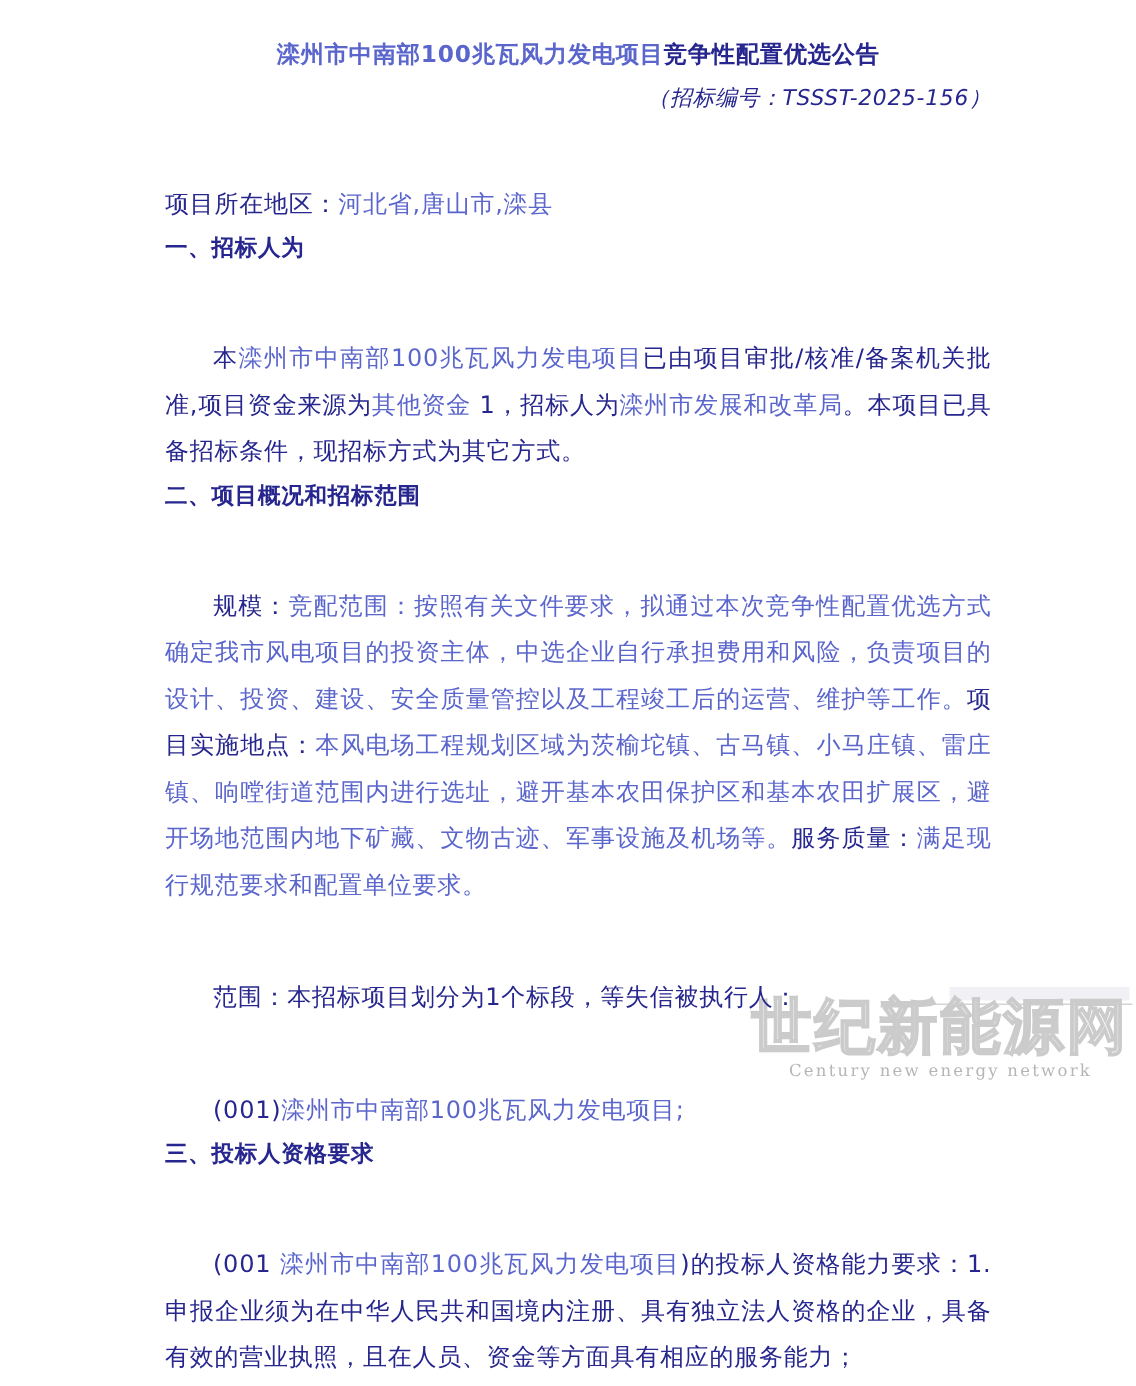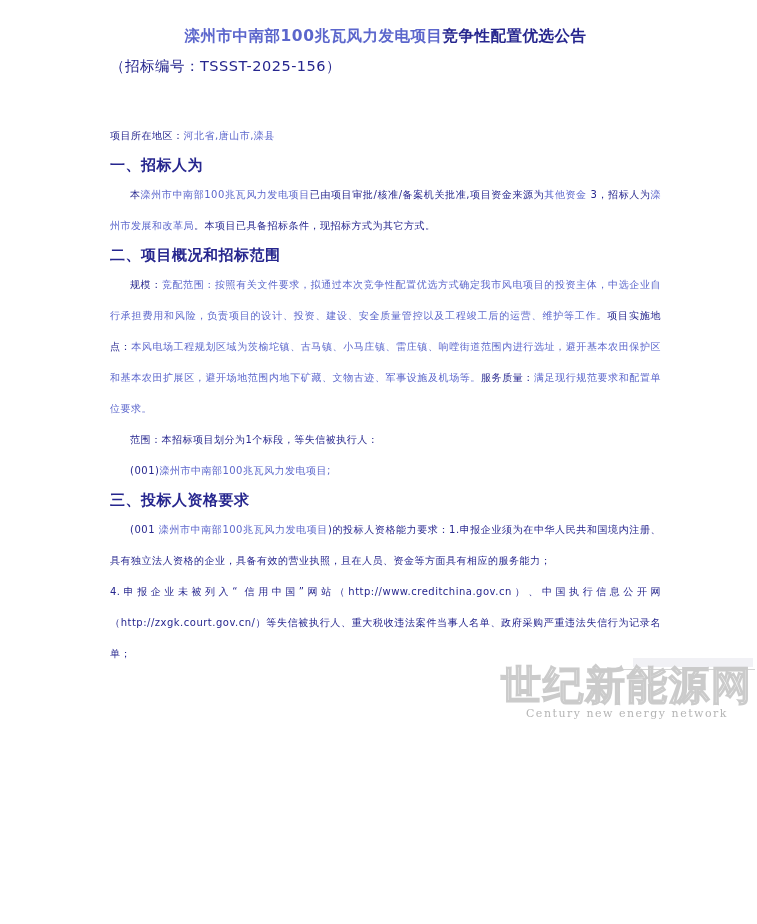--- a/index.html
+++ b/index.html
@@ -24,37 +24,39 @@
   }
   .title {
     text-align: center;
     font-size: 15.5px;
     font-weight: 700;
     line-height: 24px;
     letter-spacing: 0.5px;
     margin: 0 0 8px 0;
   }
   .subtitle {
-    text-align: left;
+    text-align: right;
     font-size: 14.5px;
     line-height: 20px;
     letter-spacing: 0.5px;
     margin: 0 0 44px 0;
+    font-style: italic;
   }
   .heading {
     font-size: 15px;
     font-weight: 700;
     line-height: 28px;
     letter-spacing: 0.5px;
   }
   .para {
-    font-size: 10px;
+    font-size: 16px;
     line-height: 31px;
     letter-spacing: 0.5px;
     text-align: justify;
+    margin-top: 44px;
   }
   .indent { text-indent: 2em; }
   .c-dark  { color: #26268e; }
   .c-light { color: #5b66cc; }
   .watermark {
     position: absolute;
     right: 4px;
     bottom: 2px;
     z-index: 1;
     width: 252px;
@@ -96,21 +98,21 @@
 </head>
 <body>
 
 <div class="page">
 
   <div class="doc">
       <div class="title"><span class="c-light">滦州市中南部100兆瓦风力发电项目</span><span class="c-dark">竞争性配置优选公告</span></div>
       <div class="subtitle"><span class="c-dark">（招标编号：TSSST-2025-156）</span></div>
       <div class="para"><span class="c-dark">项目所在地区：</span><span class="c-light">河北省,唐山市,滦县</span></div>
       <div class="heading"><span class="c-dark">一、招标人为</span></div>
-      <div class="para indent"><span class="c-dark">本</span><span class="c-light">滦州市中南部100兆瓦风力发电项目</span><span class="c-dark">已由项目审批/核准/备案机关批准,项目资金来源为</span><span class="c-light">其他资金</span><span class="c-dark"> 3，招标人为</span><span class="c-light">滦州市发展和改革局</span><span class="c-dark">。本项目已具备招标条件，现招标方式为其它方式。</span></div>
+      <div class="para indent"><span class="c-dark">本</span><span class="c-light">滦州市中南部100兆瓦风力发电项目</span><span class="c-dark">已由项目审批/核准/备案机关批准,项目资金来源为</span><span class="c-light">其他资金</span><span class="c-dark"> 1，招标人为</span><span class="c-light">滦州市发展和改革局</span><span class="c-dark">。本项目已具备招标条件，现招标方式为其它方式。</span></div>
       <div class="heading"><span class="c-dark">二、项目概况和招标范围</span></div>
       <div class="para indent"><span class="c-dark">规模：</span><span class="c-light">竞配范围：按照有关文件要求，拟通过本次竞争性配置优选方式确定我市风电项目的投资主体，中选企业自行承担费用和风险，负责项目的设计、投资、建设、安全质量管控以及工程竣工后的运营、维护等工作。</span><span class="c-dark">项目实施地点：</span><span class="c-light">本风电场工程规划区域为茨榆坨镇、古马镇、小马庄镇、雷庄镇、响嘡街道范围内进行选址，避开基本农田保护区和基本农田扩展区，避开场地范围内地下矿藏、文物古迹、军事设施及机场等。</span><span class="c-dark">服务质量：</span><span class="c-light">满足现行规范要求和配置单位要求。</span></div>
       <div class="para indent"><span class="c-dark">范围：本招标项目划分为1个标段，等失信被执行人：</span></div>
       <div class="para indent"><span class="c-dark">(001)</span><span class="c-light">滦州市中南部100兆瓦风力发电项目;</span></div>
       <div class="heading"><span class="c-dark">三、投标人资格要求</span></div>
       <div class="para indent"><span class="c-dark">(001 </span><span class="c-light">滦州市中南部100兆瓦风力发电项目</span><span class="c-dark">)的投标人资格能力要求：1.申报企业须为在中华人民共和国境内注册、具有独立法人资格的企业，具备有效的营业执照，且在人员、资金等方面具有相应的服务能力；</span></div>
       <div class="para"><span class="c-dark">4.申报企业未被列入“ 信用中国”网站（http://www.creditchina.gov.cn）、中国执行信息公开网（http://zxgk.court.gov.cn/）等失信被执行人、重大税收违法案件当事人名单、政府采购严重违法失信行为记录名单；</span></div>
     </div>
 
   <div class="watermark-smudge"></div>

